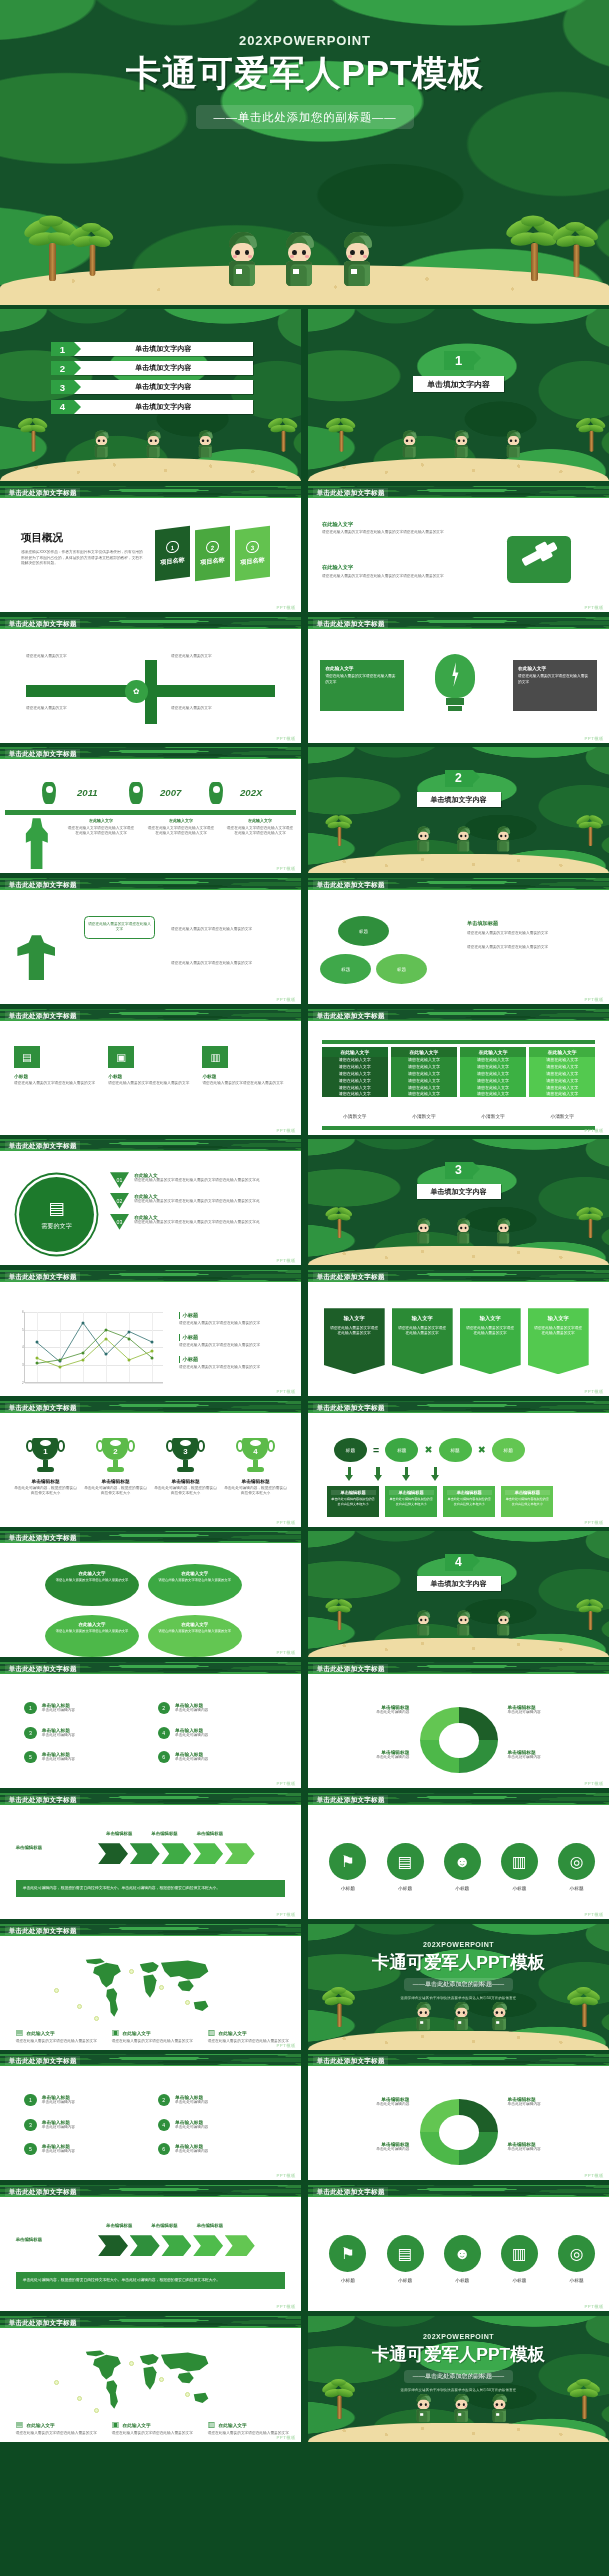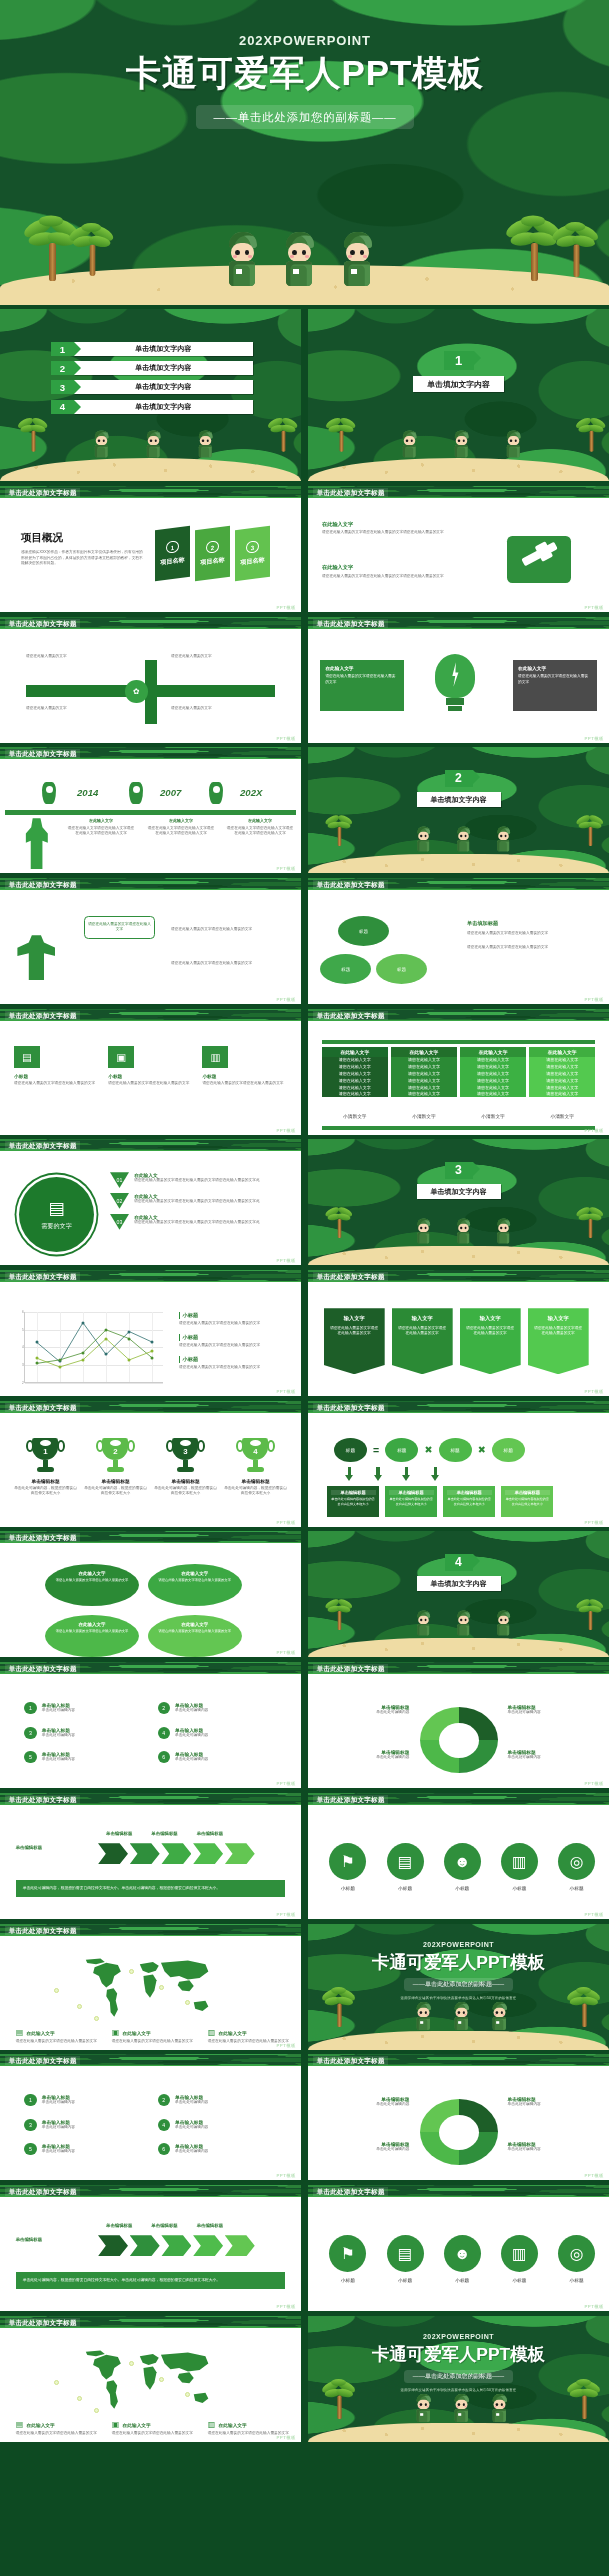--- a/index.html
+++ b/index.html
@@ -453,21 +453,21 @@
       <div style="position:absolute;left:5.2px;right:5.2px;top:51px;height:4.4px;background:#2f8f3c"></div>
       <div style="position:absolute;left:42px;top:22.6px;width:14px;height:22.6px;background:#2f8f3c;border-radius:50% 50% 50% 50%/60% 60% 100% 100%">
         <div style="position:absolute;left:3.5px;top:4.4px;width:7px;height:7px;background:#fff;border-radius:50%"></div>
         </div>
       <div style="position:absolute;left:129px;top:22.6px;width:14px;height:22.6px;background:#2f8f3c;border-radius:50% 50% 50% 50%/60% 60% 100% 100%">
         <div style="position:absolute;left:3.5px;top:4.4px;width:7px;height:7px;background:#fff;border-radius:50%"></div>
         </div>
       <div style="position:absolute;left:209px;top:22.6px;width:14px;height:22.6px;background:#2f8f3c;border-radius:50% 50% 50% 50%/60% 60% 100% 100%">
         <div style="position:absolute;left:3.5px;top:4.4px;width:7px;height:7px;background:#fff;border-radius:50%"></div>
         </div>
-      <div style="position:absolute;left:77px;top:28px;font-size:9.6px;font-style:italic;font-weight:700;color:#2f7a35">2014</div>
+      <div style="position:absolute;left:77px;top:28px;font-size:9.6px;font-style:italic;font-weight:700;color:#2f7a35">2011</div>
       <div style="position:absolute;left:160px;top:28px;font-size:9.6px;font-style:italic;font-weight:700;color:#2f7a35">2007</div>
       <div style="position:absolute;left:240px;top:28px;font-size:9.6px;font-style:italic;font-weight:700;color:#2f7a35">202X</div>
       <div style="position:absolute;left:24.4px;top:59px;width:24.4px;height:51px;background:#35a043;
                   clip-path:polygon(34% 0,66% 0,74% 18%,96% 30%,96% 48%,74% 44%,74% 100%,26% 100%,26% 44%,6% 48%,6% 30%,28% 18%)"></div>
       <div style="position:absolute;left:66px;top:59px;width:70px;text-align:center">
         <div style="font-size:4px;font-weight:700;color:#2f7a35">在此输入文字</div>
         <div class="tiny" style="margin-top:2.6px">请您在此输入文字请您在此输入文字请您在此输入文字请您在此输入文字</div>
       </div>
       <div style="position:absolute;left:146px;top:59px;width:70px;text-align:center">
         <div style="font-size:4px;font-weight:700;color:#2f7a35">在此输入文字</div>

